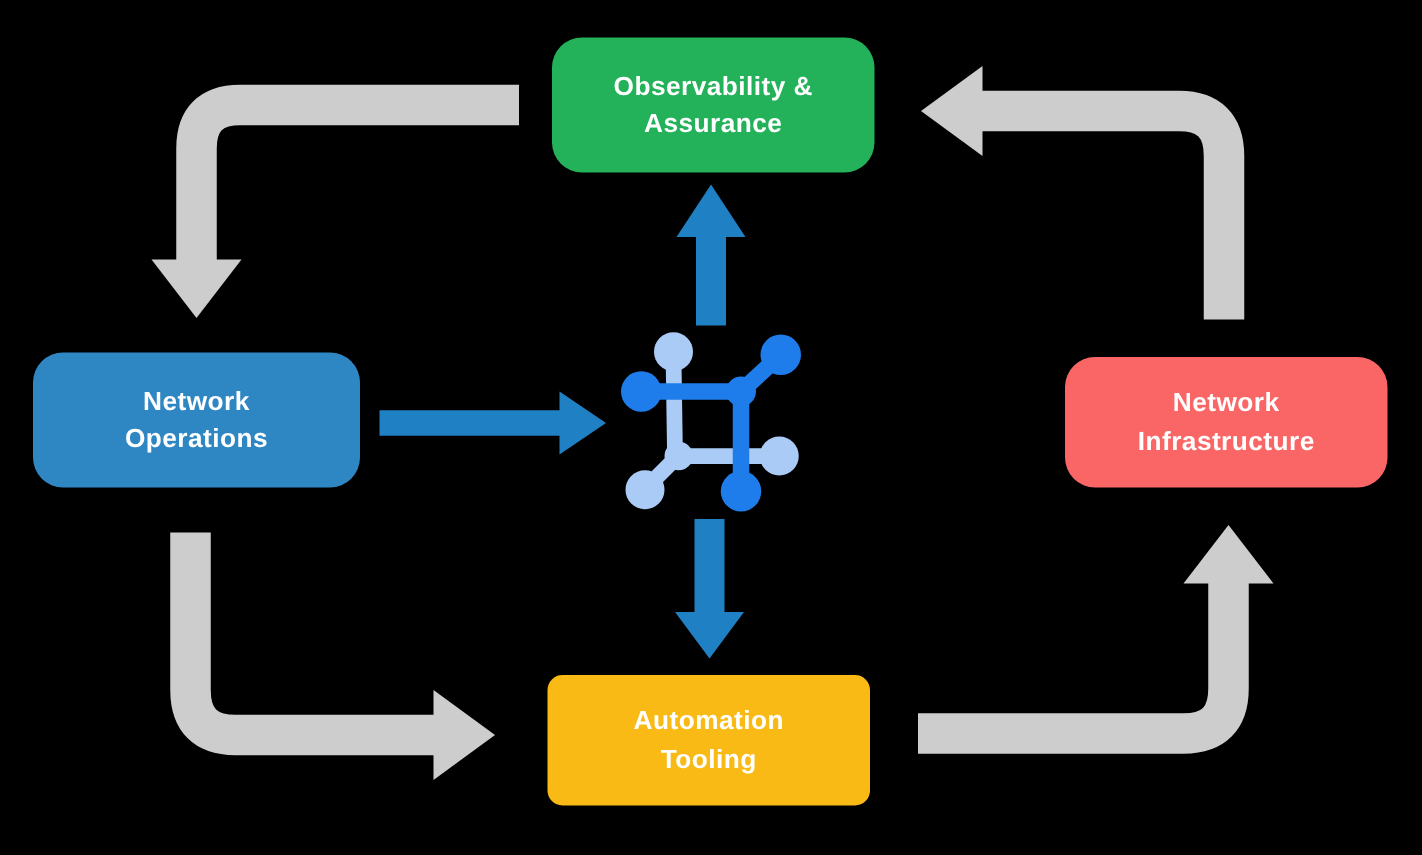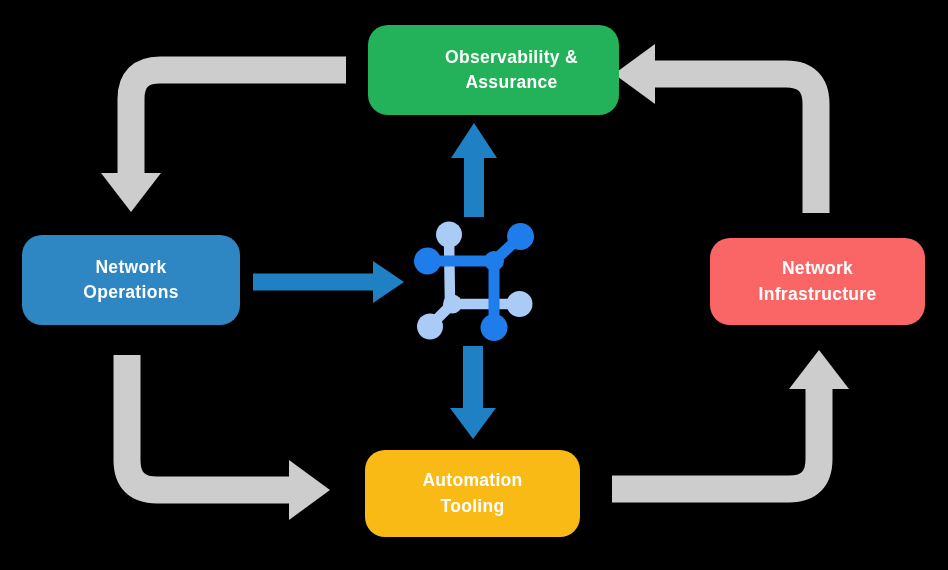--- a/index.html
+++ b/index.html
@@ -23,24 +23,24 @@
     text-align: center;
   }
   .node-label {
     color: #ffffff;
     font-size: 17.5px;
     font-weight: 600;
     line-height: 1.45;
     letter-spacing: 0.3px;
     white-space: pre-line;
   }
-  .node-observability   { left: 368px; top: 25px;  width: 215px; height: 90px; padding-left: 36px; }
+  .node-observability   { left: 368px; top: 25px;  width: 215px; height: 90px; }
   .node-operations      { left: 22px;  top: 235px; width: 218px; height: 90px; }
   .node-infrastructure  { left: 710px; top: 238px; width: 215px; height: 87px; }
-  .node-automation      { left: 365px; top: 450px; width: 215px; height: 87px; }
+  .node-automation      { left: 365px; top: 450px; width: 215px; height: 87px; border-radius: 10px; }
 </style>
 </head>
 <body>
 
 <div class="canvas" style="background: rgb(0, 0, 0);">
 
   <svg class="arrow-layer" width="948" height="570" viewBox="0 0 948 570" xmlns="http://www.w3.org/2000/svg">
 
     <g fill="none" stroke-width="27" stroke="#CDCDCD">
       <path d="M 346 70 L 160 70 Q 131 70 131 99 L 131 176"></path>

